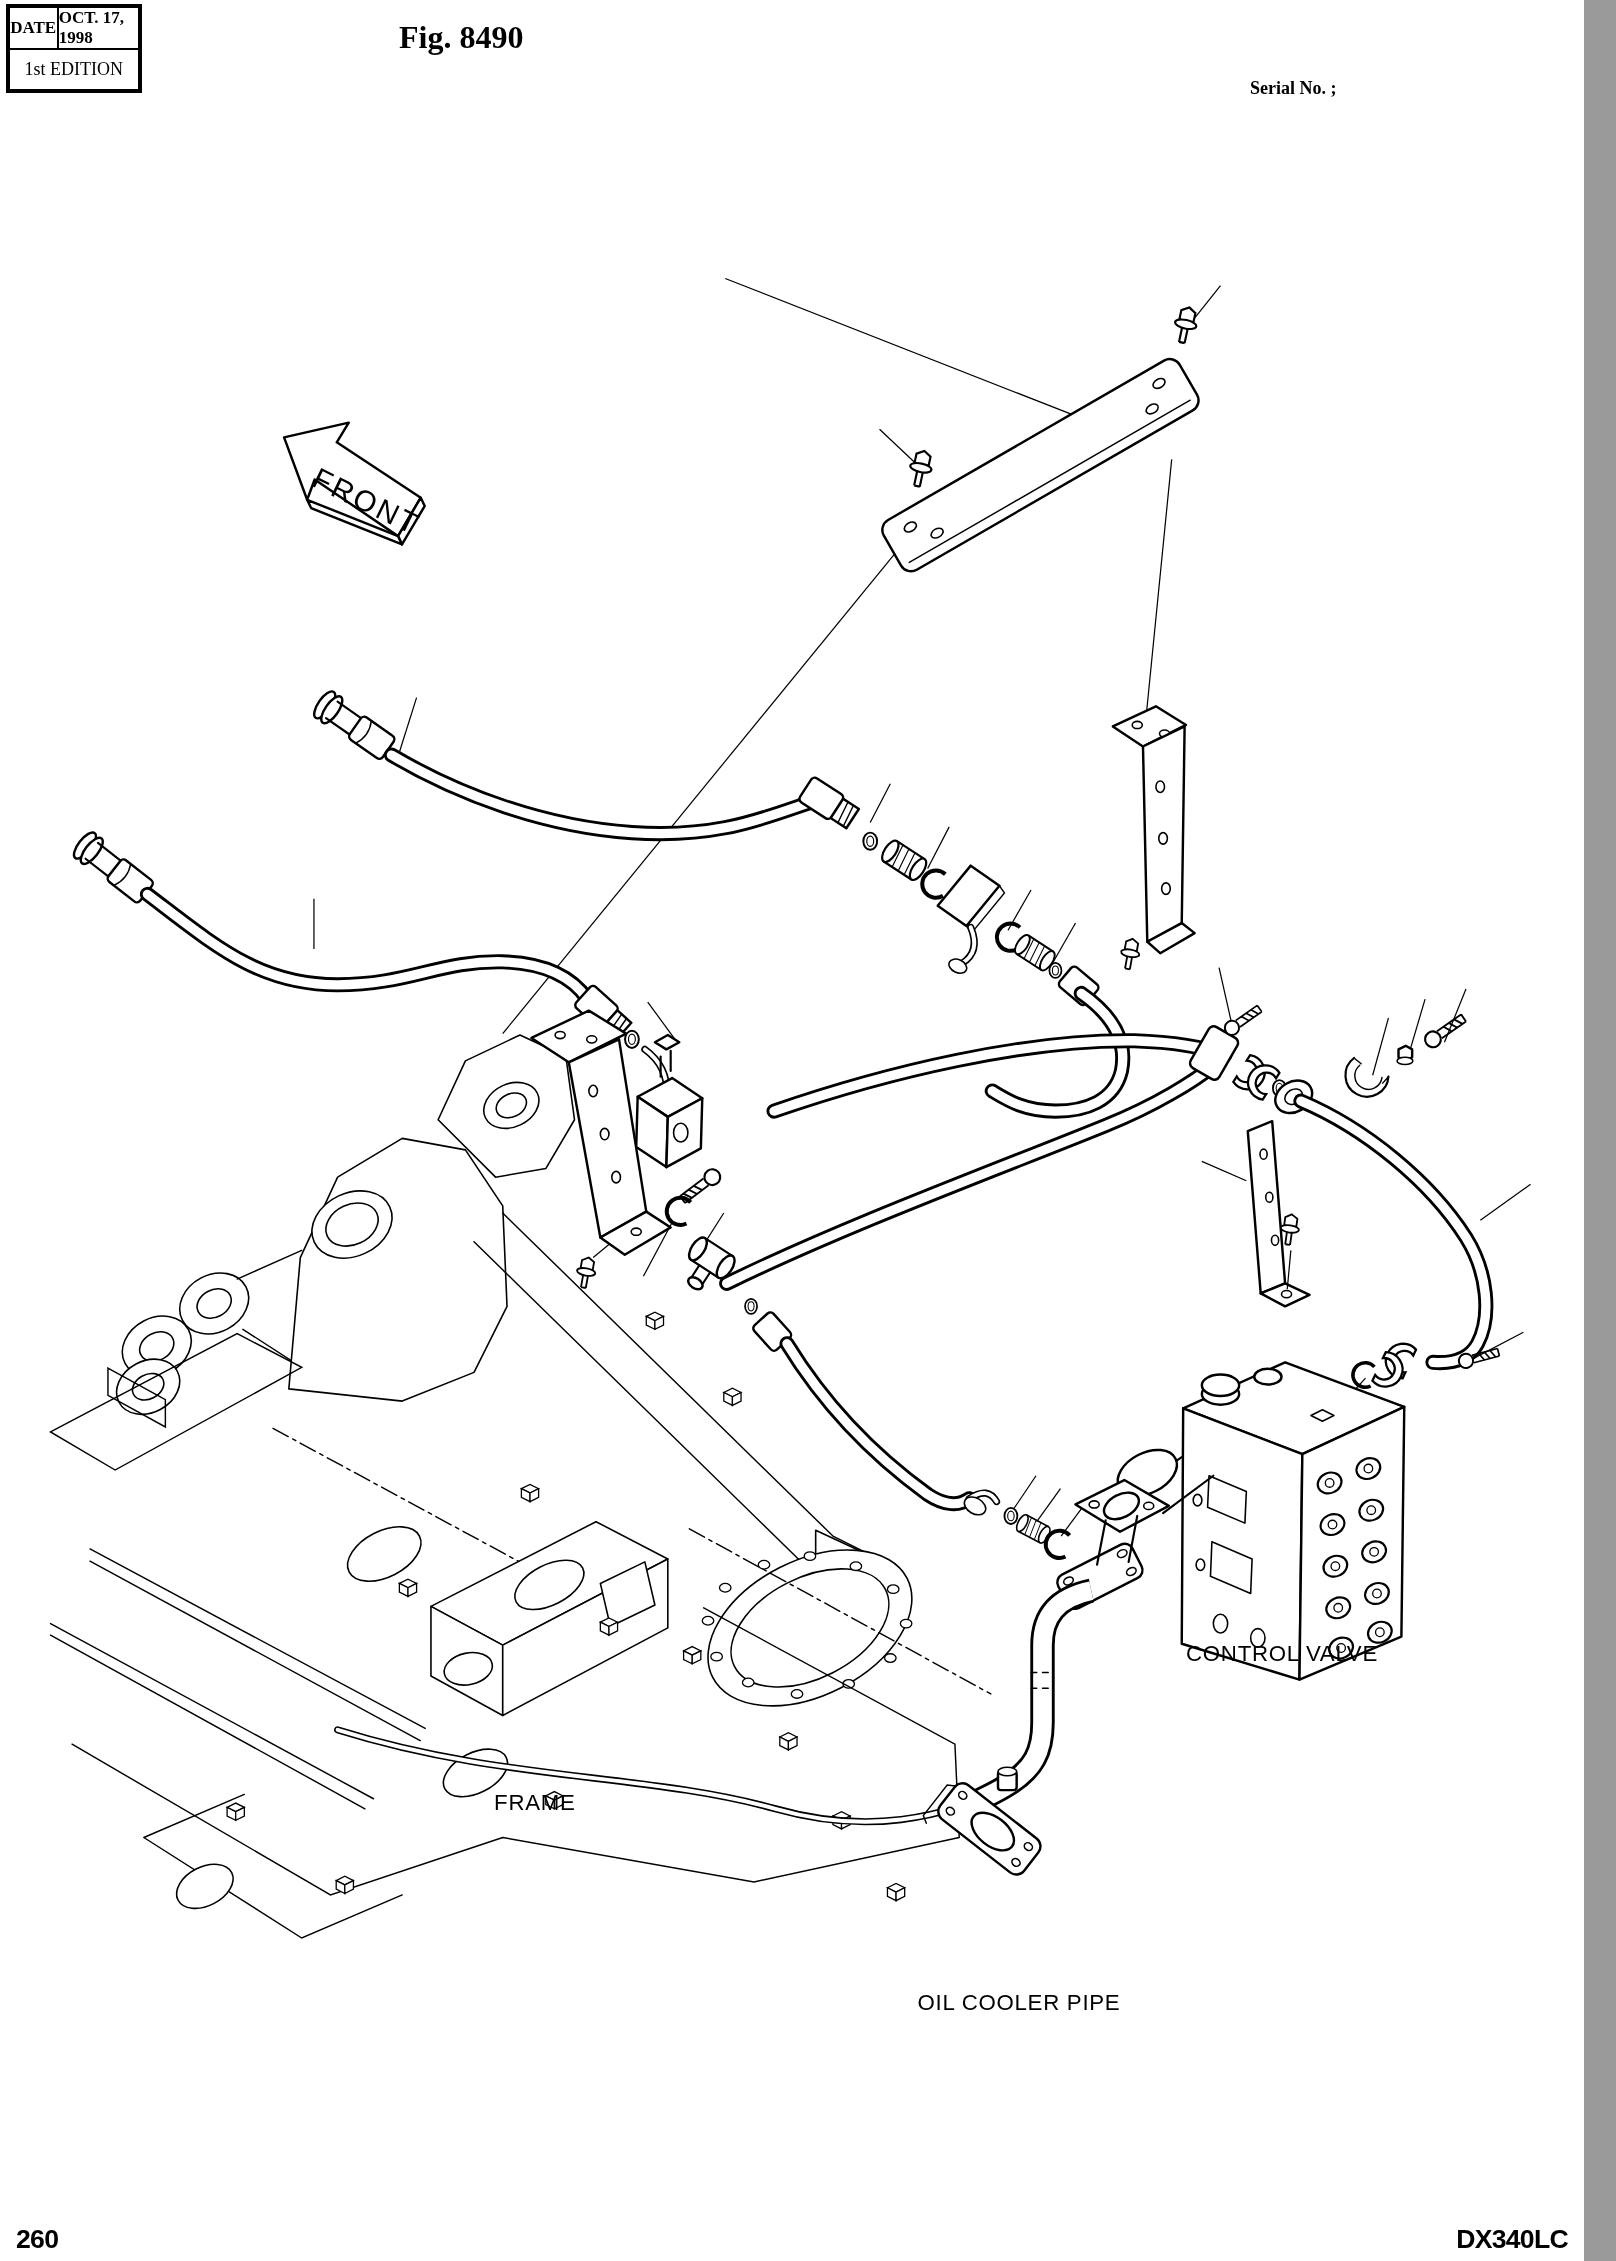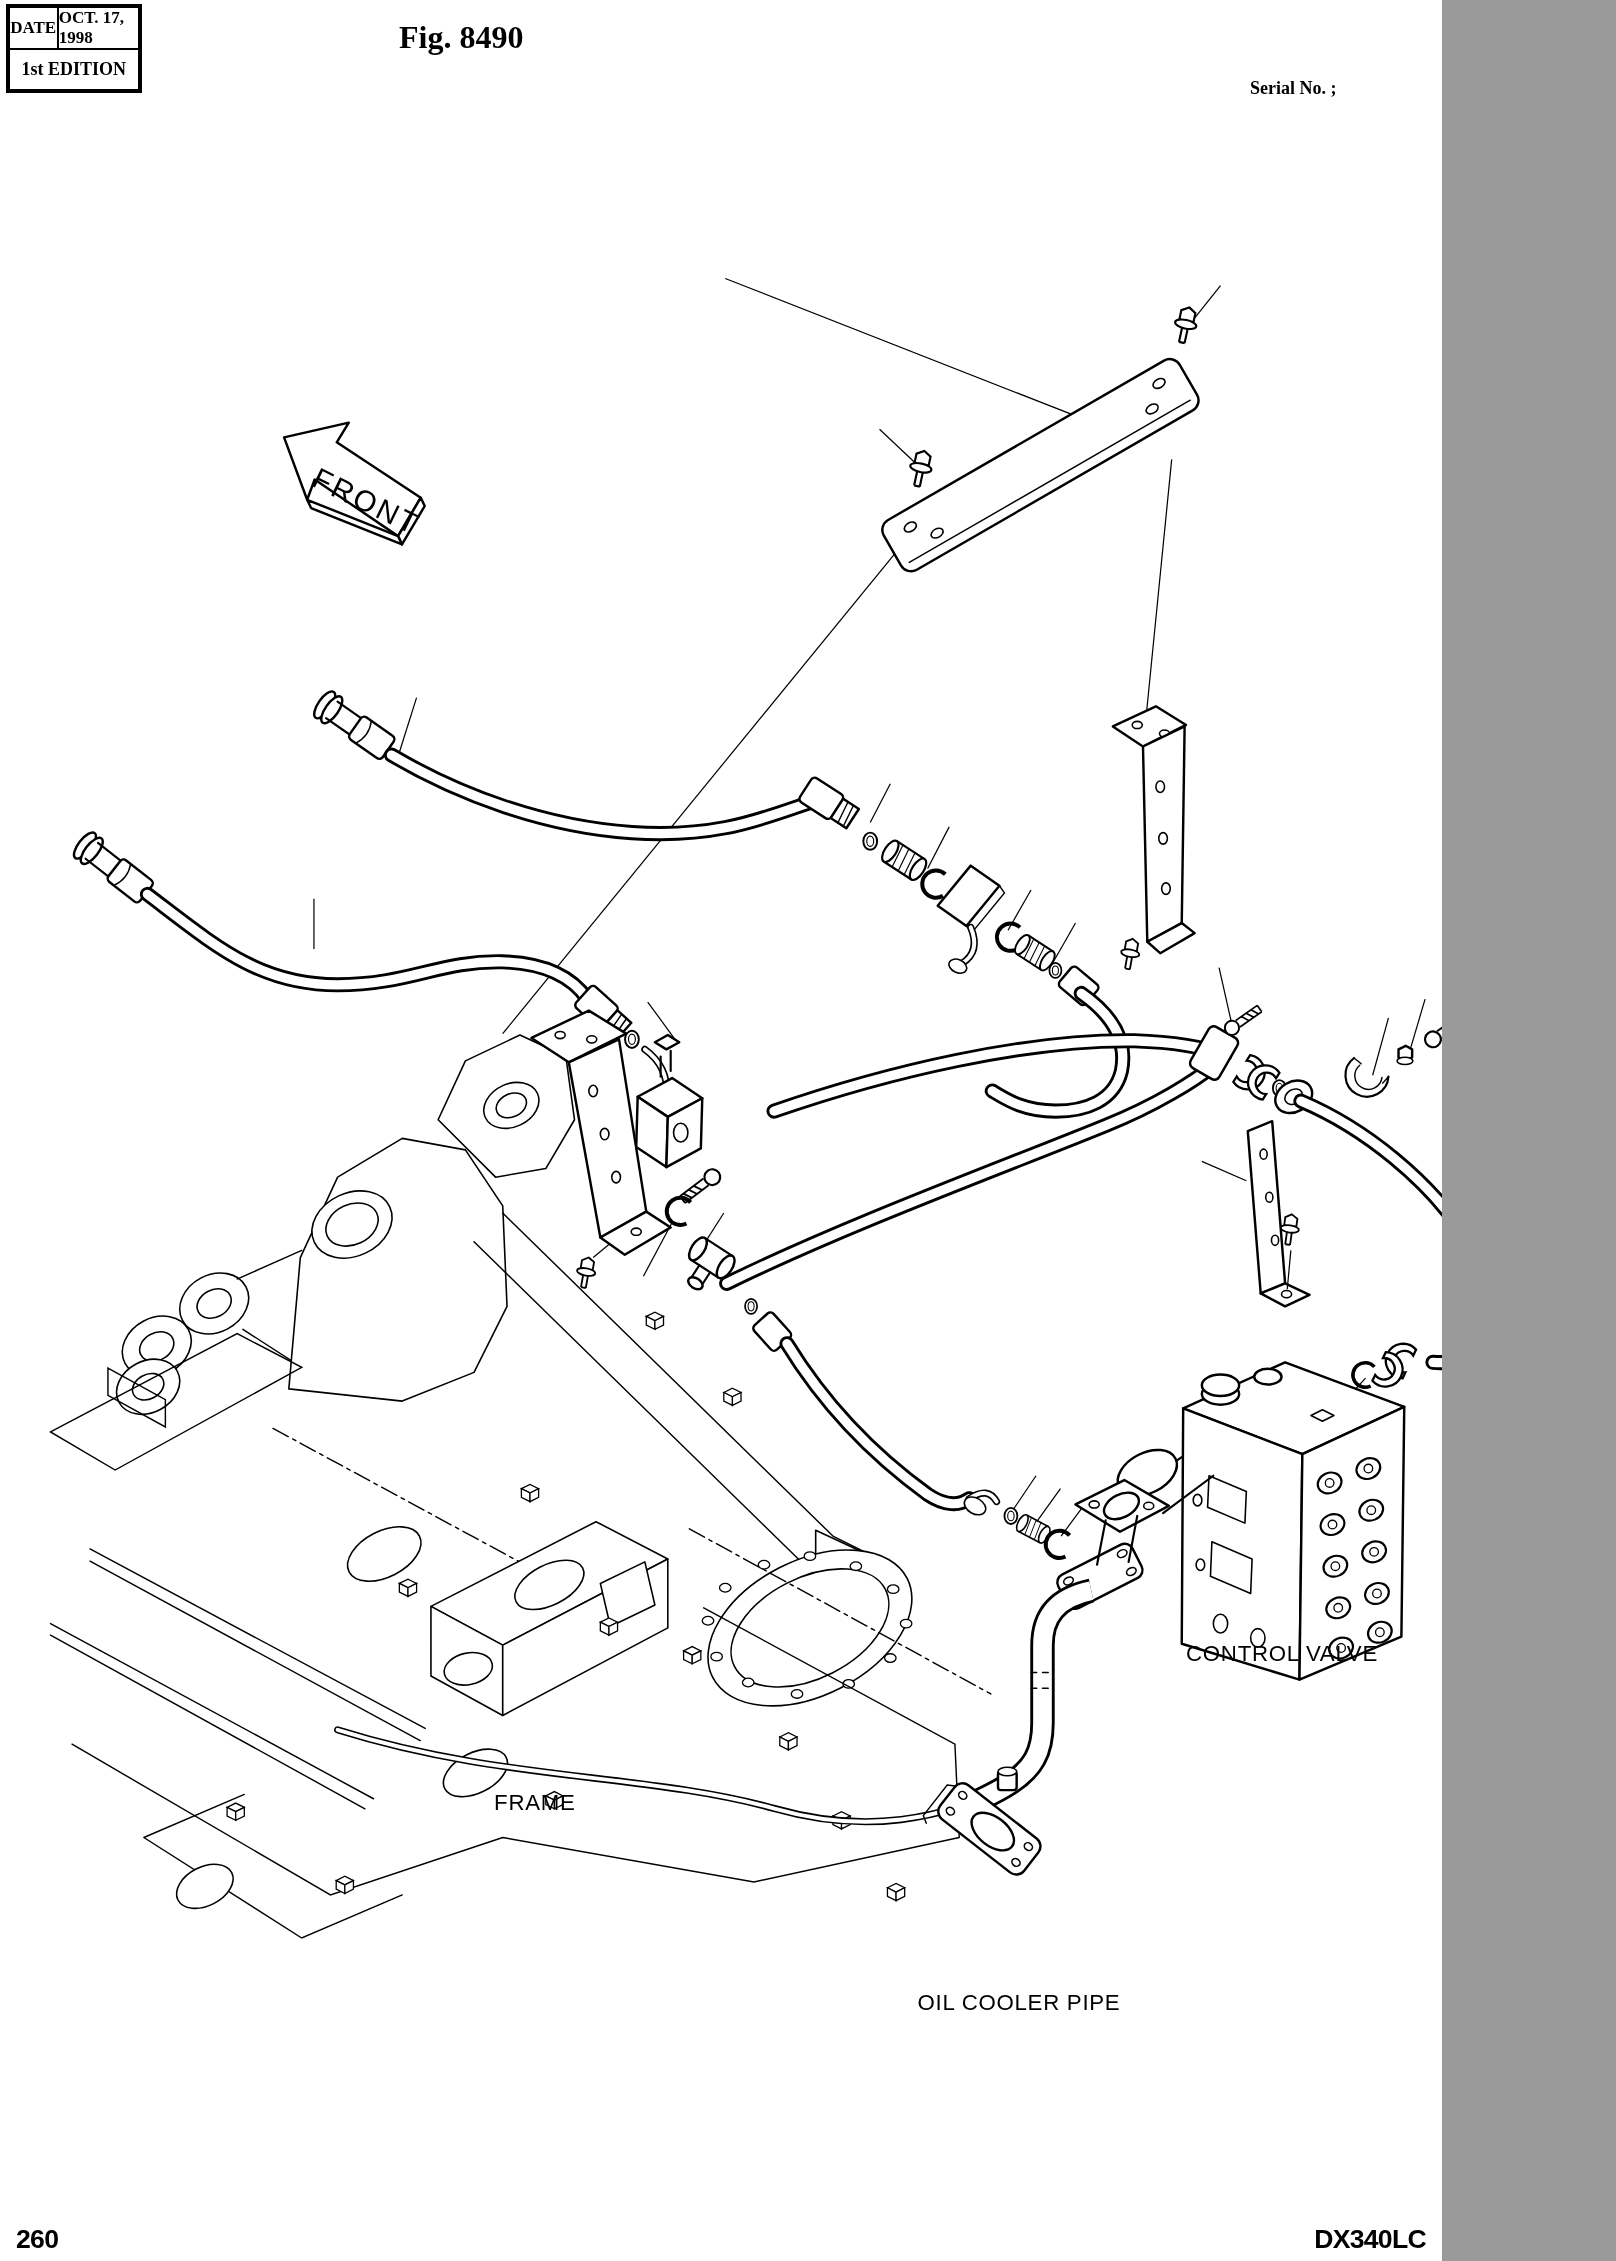--- a/index.html
+++ b/index.html
@@ -1,24 +1,24 @@
 <!DOCTYPE html>
 <html style="font-size:11.5px"><head>
 <meta charset="utf-8">
 <style>
   html,body{margin:0;padding:0;background:#9a9a9a;}
-  .page{position:relative;width:1442px;height:2261px;background:#ffffff;overflow:hidden;
+  .page{position:relative;width:1584px;height:2261px;background:#ffffff;overflow:hidden;
         font-family:"Liberation Serif",serif;color:#000;}
   
   .revtable{position:absolute;left:5.7px;top:3.6px;width:128px;border:4.3px solid #000;background:#fff;}
   .revtable .row1{display:flex;border-bottom:2.2px solid #000;height:40px;}
   .revtable .c1{width:47px;border-right:2.2px solid #000;display:flex;align-items:center;justify-content:center;
                 font-weight:bold;font-size:17px;}
   .revtable .c2{flex:1;display:flex;align-items:center;justify-content:center;font-weight:bold;font-size:17px;}
-  .revtable .row2{height:39px;display:flex;align-items:center;justify-content:center;font-weight:bold;font-size:18px;}
+  .revtable .row2{height:39px;display:flex;align-items:center;justify-content:center;font-weight:normal;font-size:18px;}
   .figlabel{position:absolute;left:399px;top:18.7px;font-weight:bold;font-size:32px;white-space:nowrap;}
   .titleblock{position:absolute;left:569px;top:4.3px;font-weight:bold;font-size:31px;line-height:34px;white-space:nowrap;}
   .serial{position:absolute;left:1250px;top:78px;font-weight:bold;font-size:18px;white-space:nowrap;}
   
   .pgnum{position:absolute;left:16px;top:2224px;font-family:"Liberation Sans",sans-serif;
          font-weight:bold;font-size:26.6px;letter-spacing:-0.7px;}
   .model{position:absolute;right:16px;top:2224px;font-family:"Liberation Sans",sans-serif;
          font-weight:bold;font-size:26.6px;letter-spacing:-0.7px;}
   
   svg.drawing{position:absolute;left:0;top:0;}

